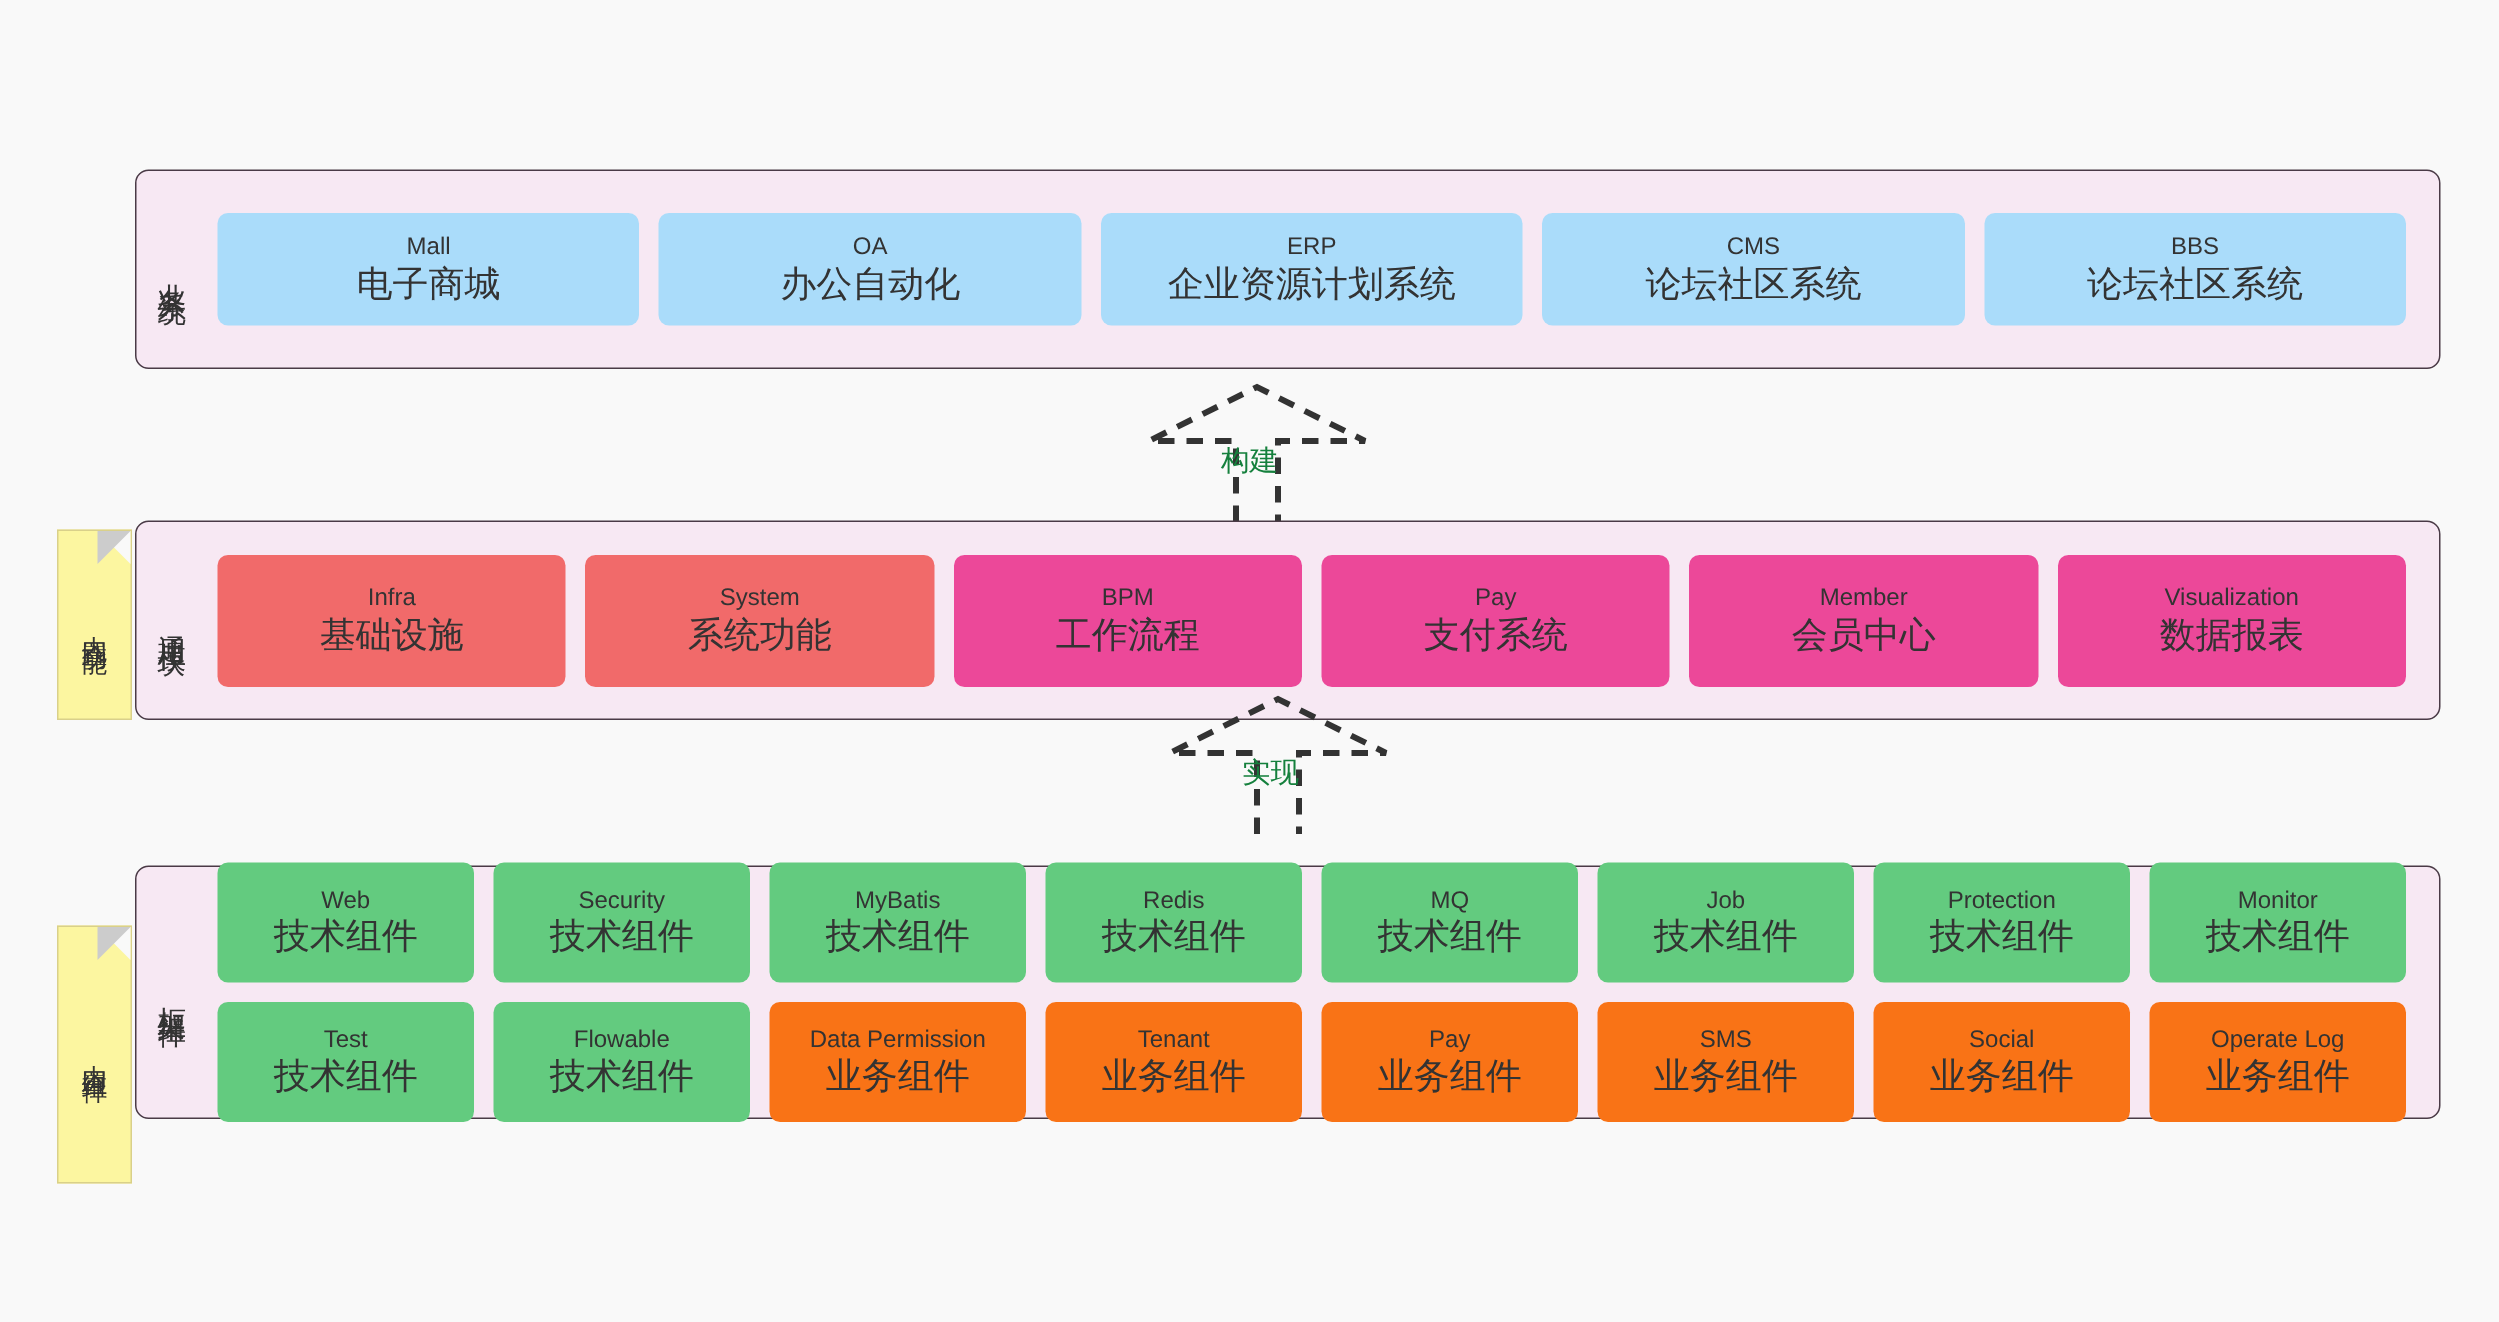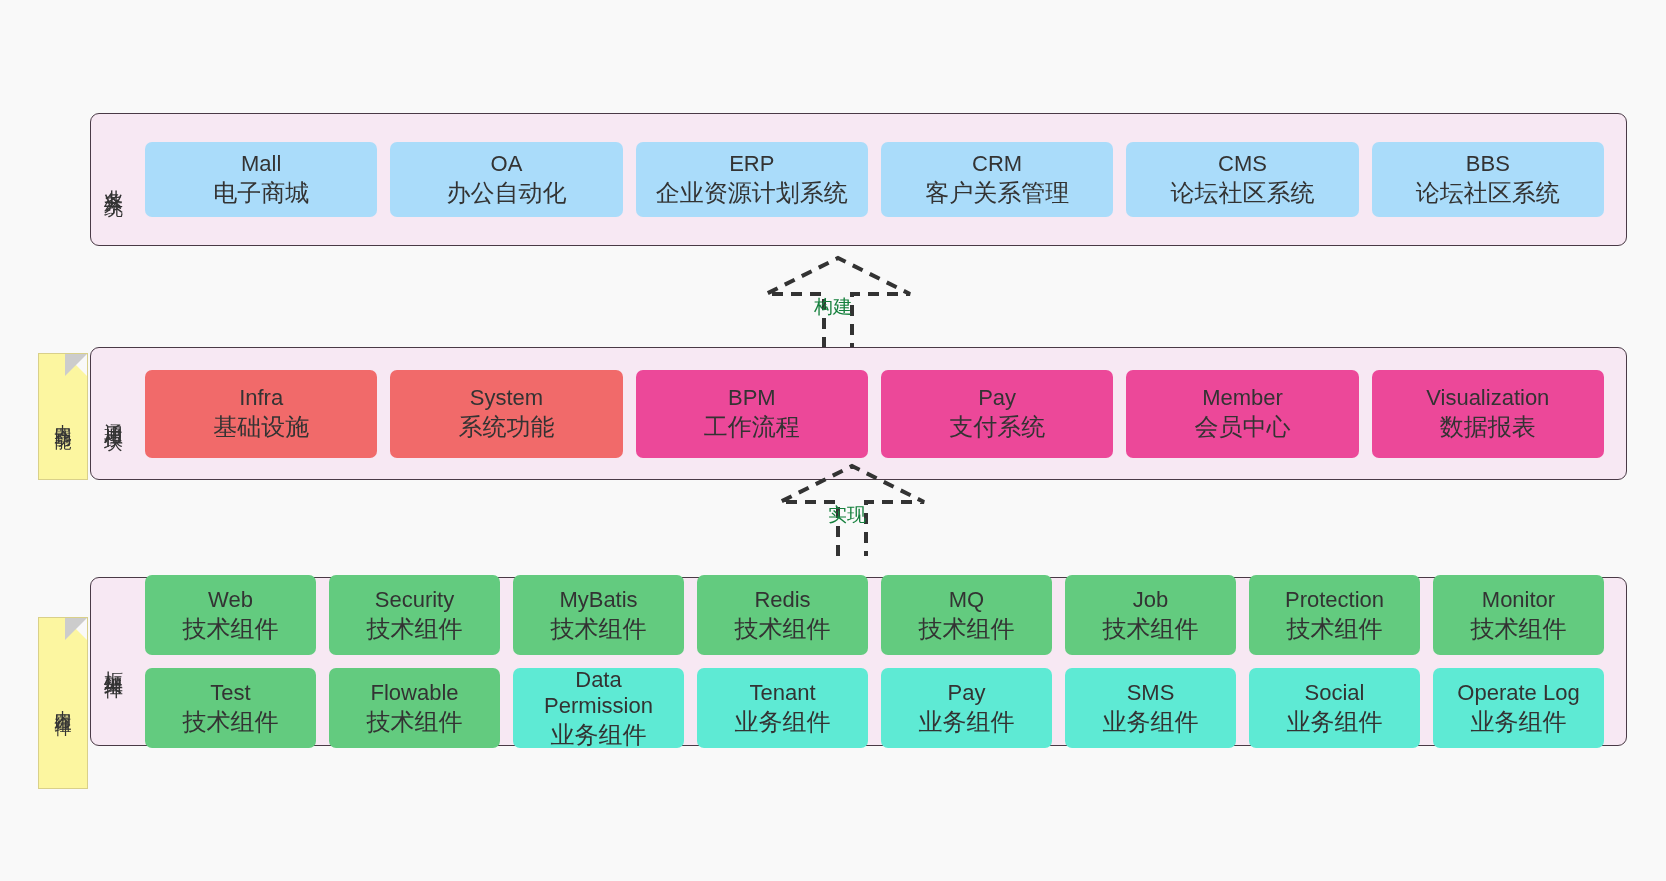--- a/index.html
+++ b/index.html
@@ -68,32 +68,32 @@
     border-radius: 7px;
     display: flex;
     flex-direction: column;
     align-items: center;
     justify-content: center;
     text-align: center;
     line-height: 1.22;
     box-sizing: border-box;
     padding: 4px 6px;
   }
-  .card .t1 { font-size: 22px; }
+  .card .t1 { font-size: 16px; }
   .card .t2 { font-size: 24px; }
 
   #layer-business .card  { height: 75px; background: #aadcfa; }
   #layer-modules  .card  { height: 88px; }
   #layer-framework .card { height: 80px; }
 
   .c-blue      { background: #aadcfa; }
   .c-red       { background: #f16a6a; }
   .c-pink      { background: #ec4899; }
   .c-green     { background: #63cb7f; }
-  .c-lightgreen{ background: #5eead4; align-items: center; }
+  .c-lightgreen{ background: #f97316; align-items: center; }
 
   
   .note {
     position: absolute;
     box-sizing: border-box;
     background: #fcf6a0;
     border: 1px solid #d9d08a;
     display: flex;
     align-items: center;
     justify-content: center;
@@ -163,24 +163,20 @@
         </div>
         <div class="card c-blue">
           <span class="t1">OA</span>
           <span class="t2">办公自动化</span>
         </div>
         <div class="card c-blue">
           <span class="t1">ERP</span>
           <span class="t2">企业资源计划系统</span>
         </div>
         <div class="card c-blue">
-          <span class="t1">CRM</span>
-          <span class="t2">客户关系管理</span>
-        </div>
-        <div class="card c-blue">
           <span class="t1">CMS</span>
           <span class="t2">论坛社区系统</span>
         </div>
         <div class="card c-blue">
           <span class="t1">BBS</span>
           <span class="t2">论坛社区系统</span>
         </div>
       </div>
     </div>
   </div>

